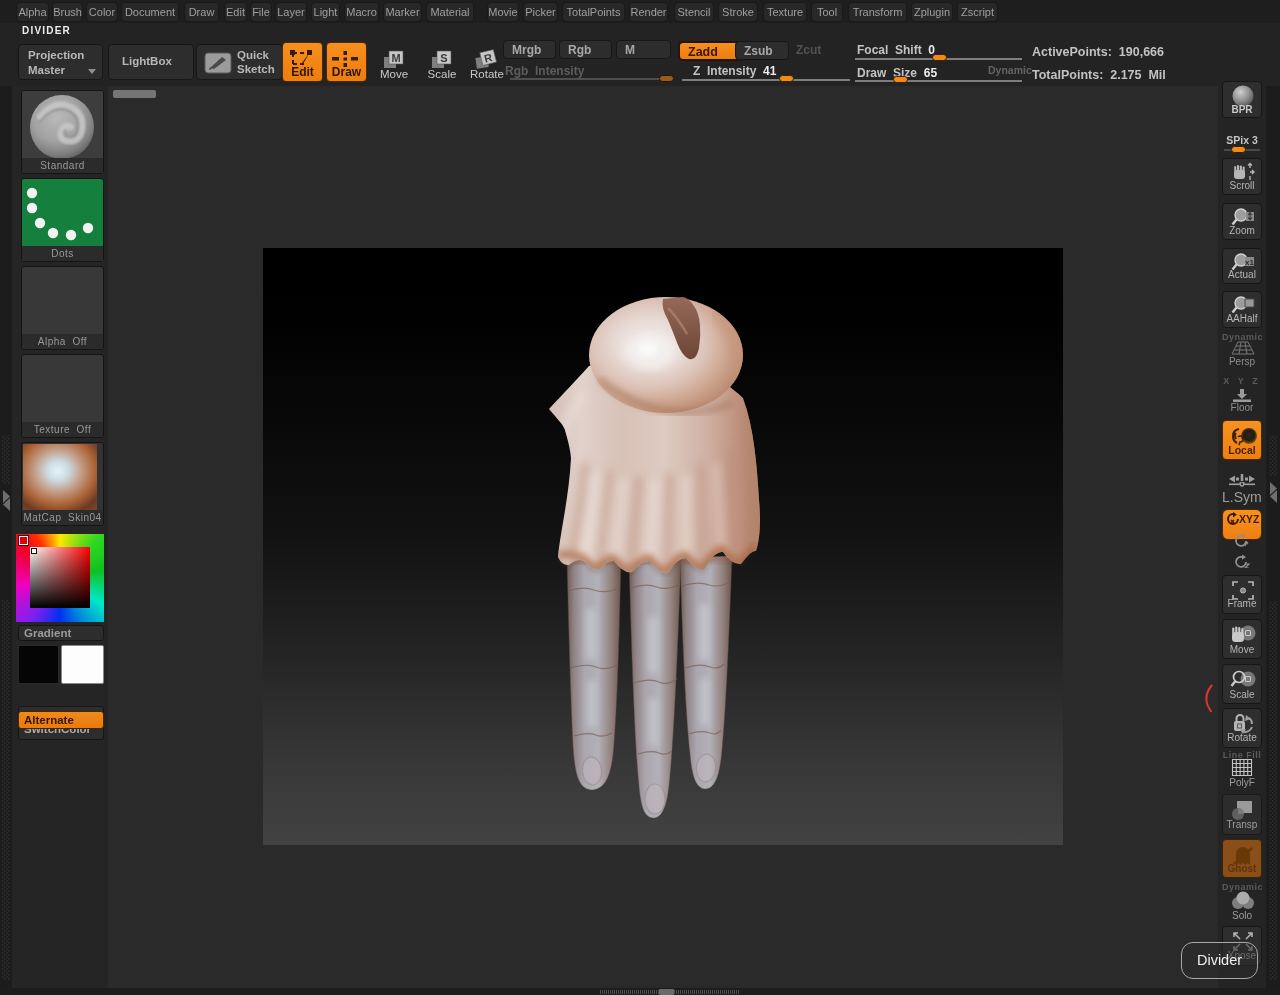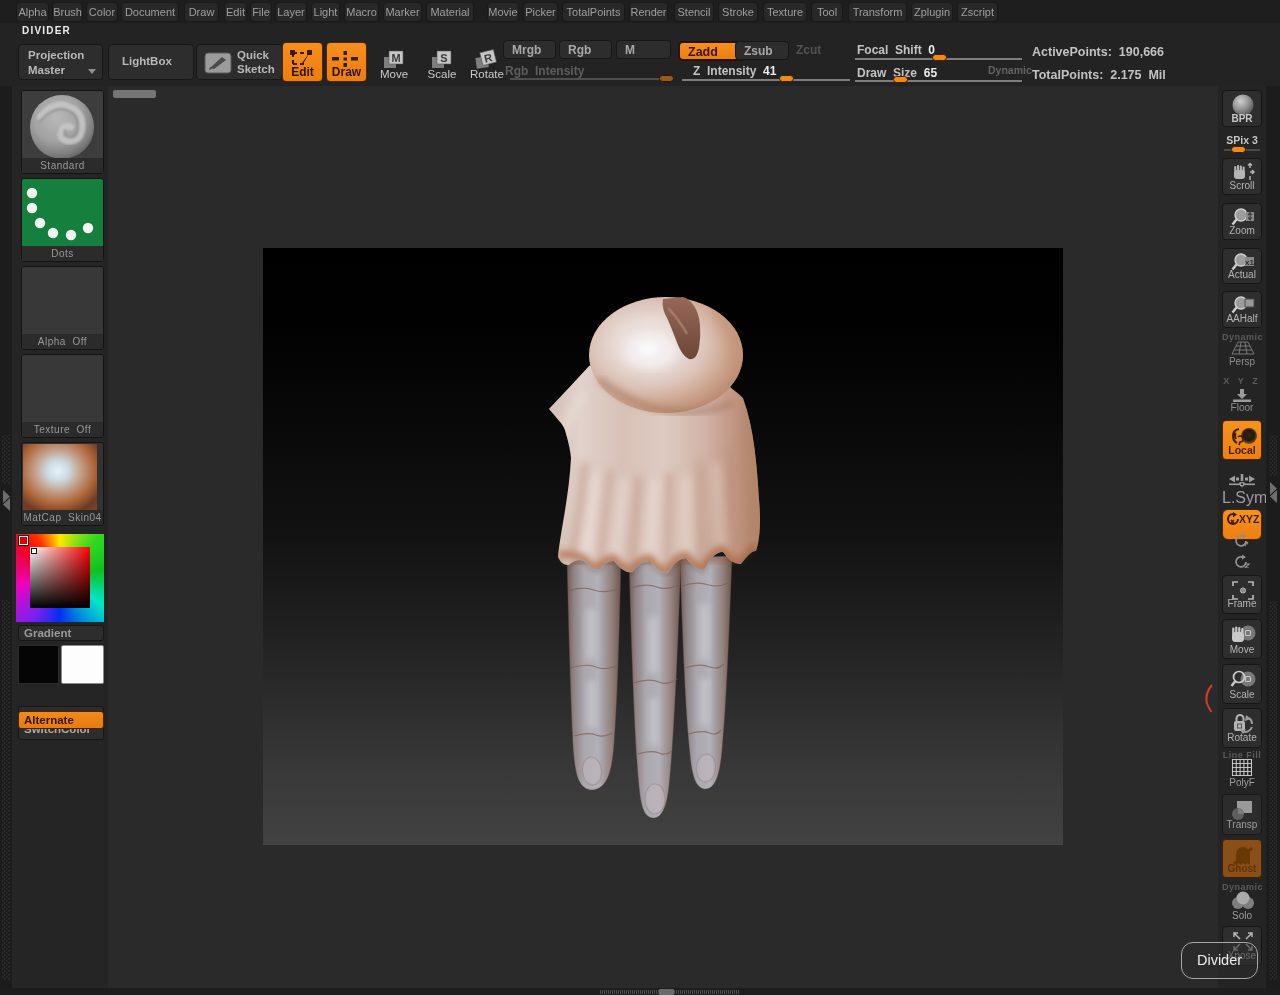--- a/index.html
+++ b/index.html
@@ -427,21 +427,21 @@
 </svg>
 <svg class="abs" style="left:1198px;top:683px" width="18" height="32" viewBox="0 0 18 32">
   <path d="M14 2 Q3 15 13.5 29" stroke="#da382a" stroke-width="2" fill="none"></path>
 </svg>
 <div class="abs" style="z-index:10;left:600px;top:990px;width:140px;height:4px;
   background:repeating-linear-gradient(90deg,#4e4e4e 0 1px,#1d1d1d 1px 2px)"></div>
 <div class="abs" style="z-index:11;left:659px;top:989px;width:15px;height:6px;background:#6a6a6a;border-radius:1px"></div>
 <div id="right-tray"></div>
 <div id="right-col">
 
-  <div class="r-btn" style="top:90px;height:37px">
+  <div class="r-btn" style="top:81px;height:37px">
     <svg class="abs" style="left:8px;top:3px" width="24" height="23">
       <defs>
           <radialGradient id="bprball" cx="38%" cy="32%" r="70%">
         <stop offset="0%" stop-color="#cfcfcf"></stop>
             <stop offset="60%" stop-color="#8f8f8f"></stop>
         <stop offset="100%" stop-color="#5a5a5a"></stop>
           </radialGradient>
         </defs>
       <circle cx="12" cy="11" r="10.5" fill="url(#bprball)"></circle>
     </svg>
@@ -537,21 +537,21 @@
       <g fill="#9d9d9d">
         <path d="M0 5 L6 1.5 V8.5 Z M7 3.5 h3 v3 h-3 Z"></path>
         <path d="M26 5 L20 1.5 V8.5 Z M16 3.5 h3 v3 h-3 Z"></path>
         <rect x="11.7" y="0" width="2.6" height="7"></rect>
         <path d="M13 13.5 L9.8 8.5 h6.4 Z"></path>
       </g>
       <rect x="0" y="9.5" width="11" height="1.6" fill="#9d9d9d"></rect>
       <rect x="15" y="9.5" width="11" height="1.6" fill="#9d9d9d"></rect>
       <rect x="11.5" y="8.7" width="3" height="3" fill="#2e2e2e" stroke="#9d9d9d"></rect>
     </svg>
-    <div class="abs" style="left:0;top:15px;width:100%;text-align:center;color:#9d9d9d;font-size:16px">L.Sym</div>
+    <div class="abs" style="left:0;top:15px;width:100%;color:#9d9d9d;font-size:14px">L.Sym</div>
   </div>
 
   <div class="r-btn" style="top:509px;height:31px;border-radius:6px;background:linear-gradient(#f6921e,#ee7f10);border-color:#502800">
     <svg class="abs" style="left:3px;top:2px" width="14" height="14" viewBox="0 0 14 14">
       <path d="M12 7 A5 5 0 1 1 7 2" stroke="#3a1b06" stroke-width="2" fill="none"></path>
       <path d="M7 0 L11 2.5 L7 5.5 Z" fill="#3a1b06"></path>
       <path d="M5 8 l3 3 M8 8 l-3 3" stroke="#3a1b06" stroke-width="1.3"></path>
     </svg>
     <div class="abs" style="left:16px;top:3px;color:#3a1b06;font-size:10.5px;font-weight:bold">XYZ</div>
   </div>

